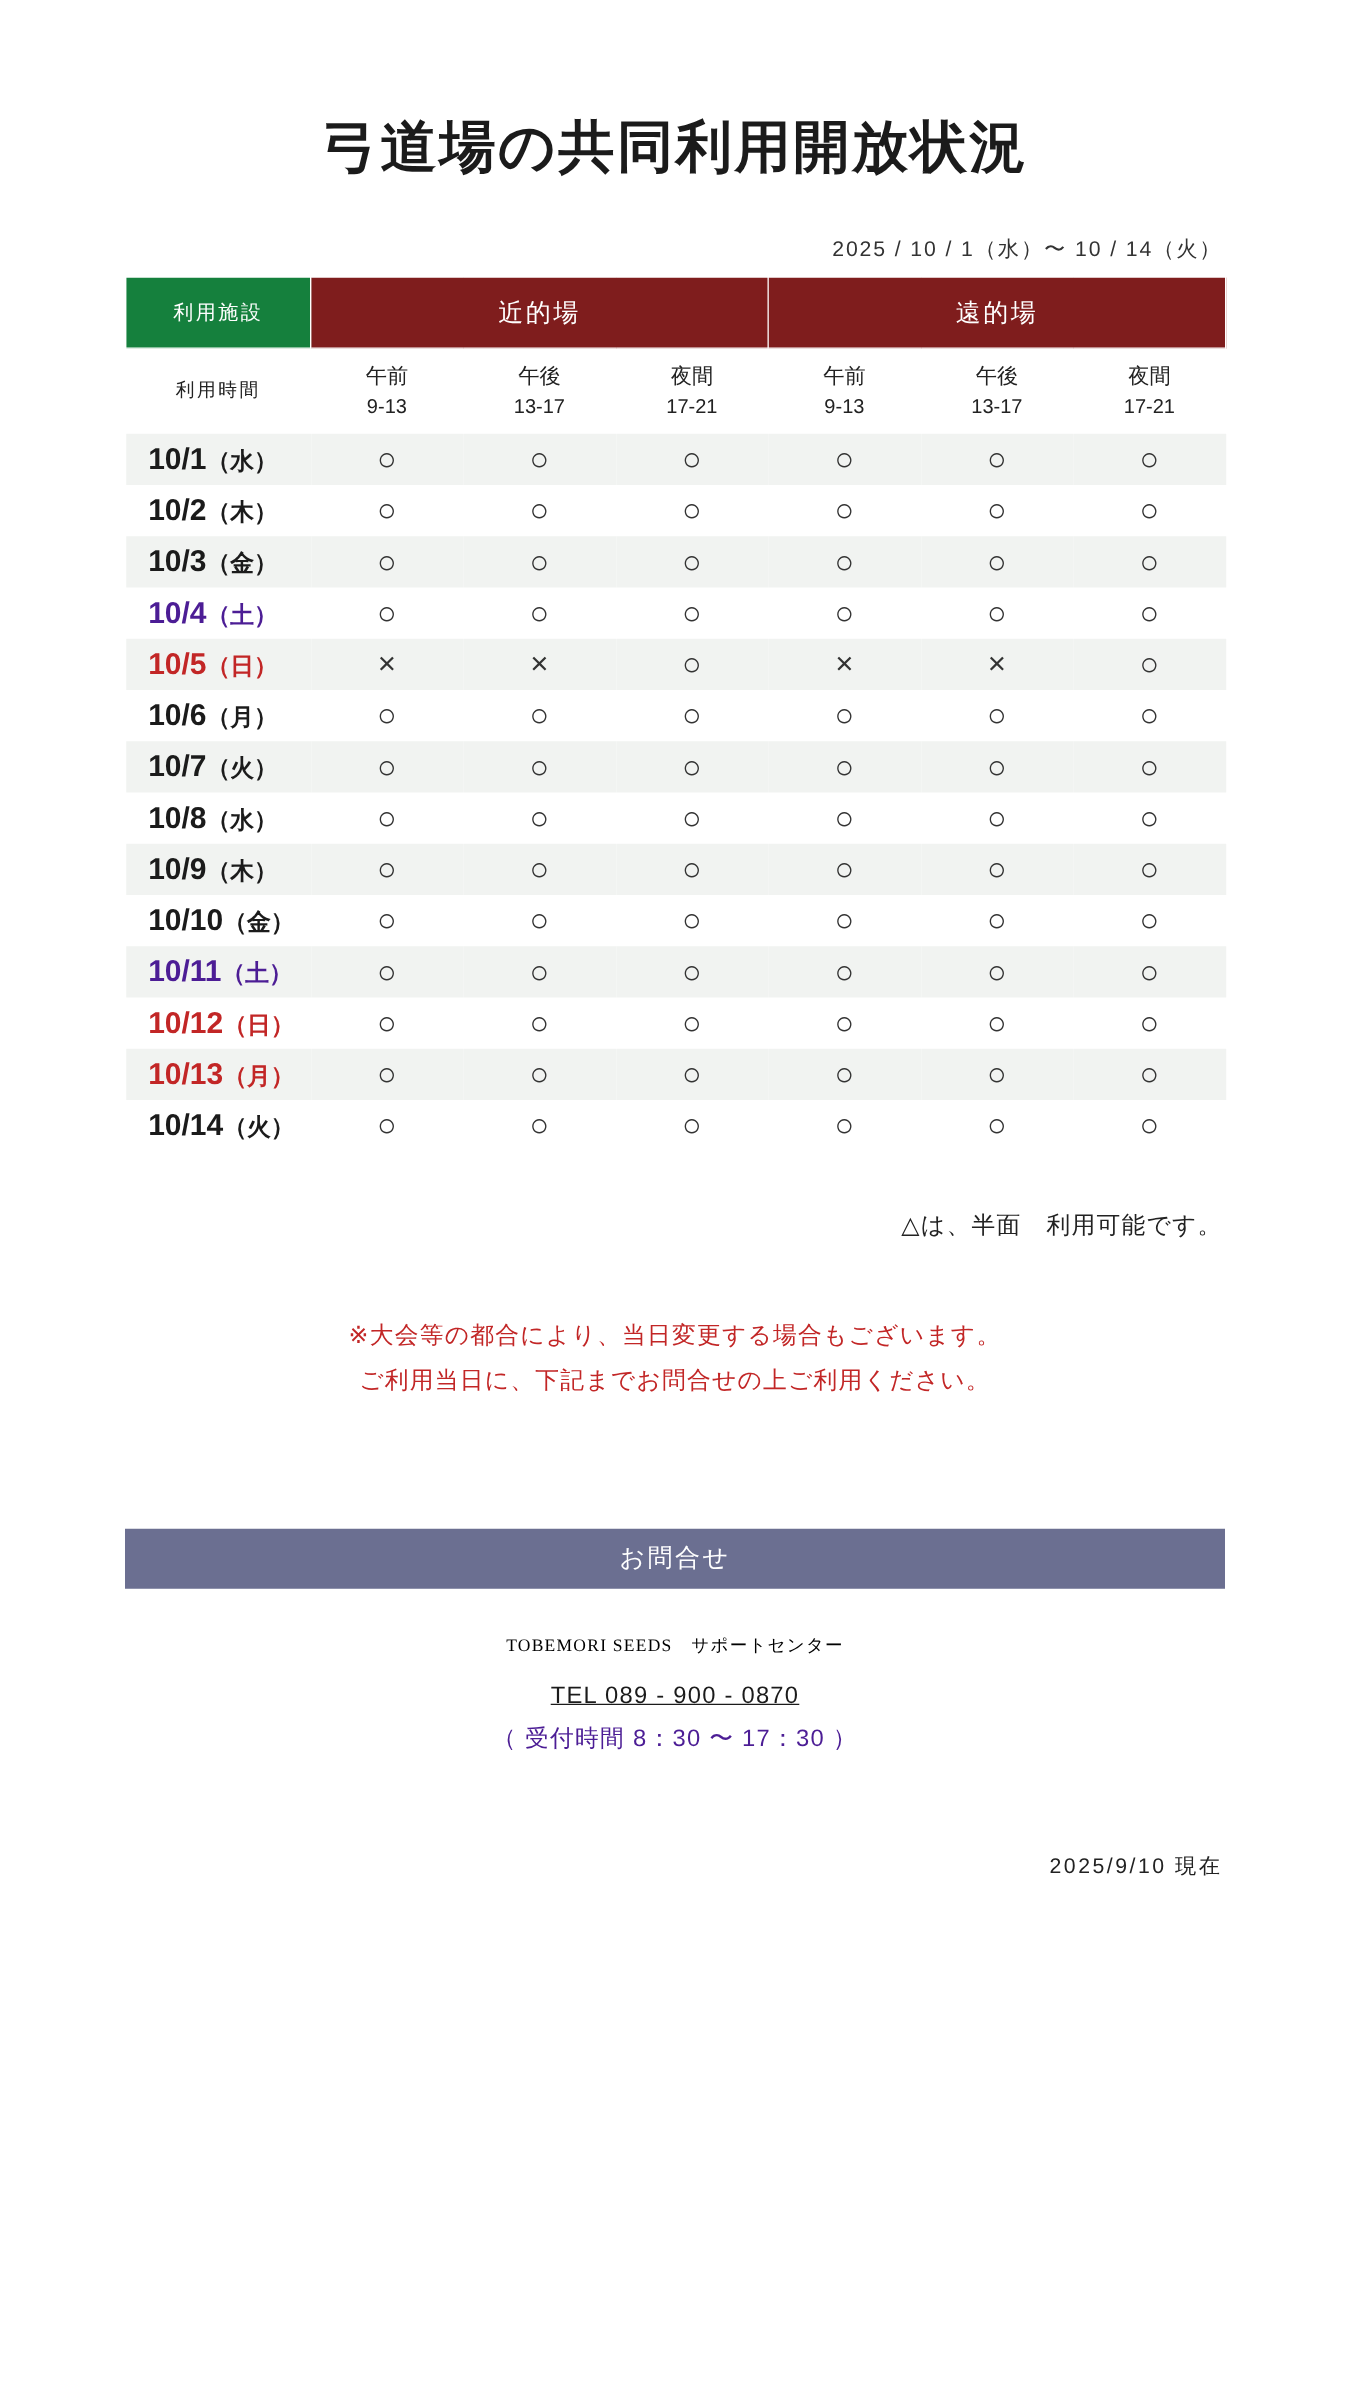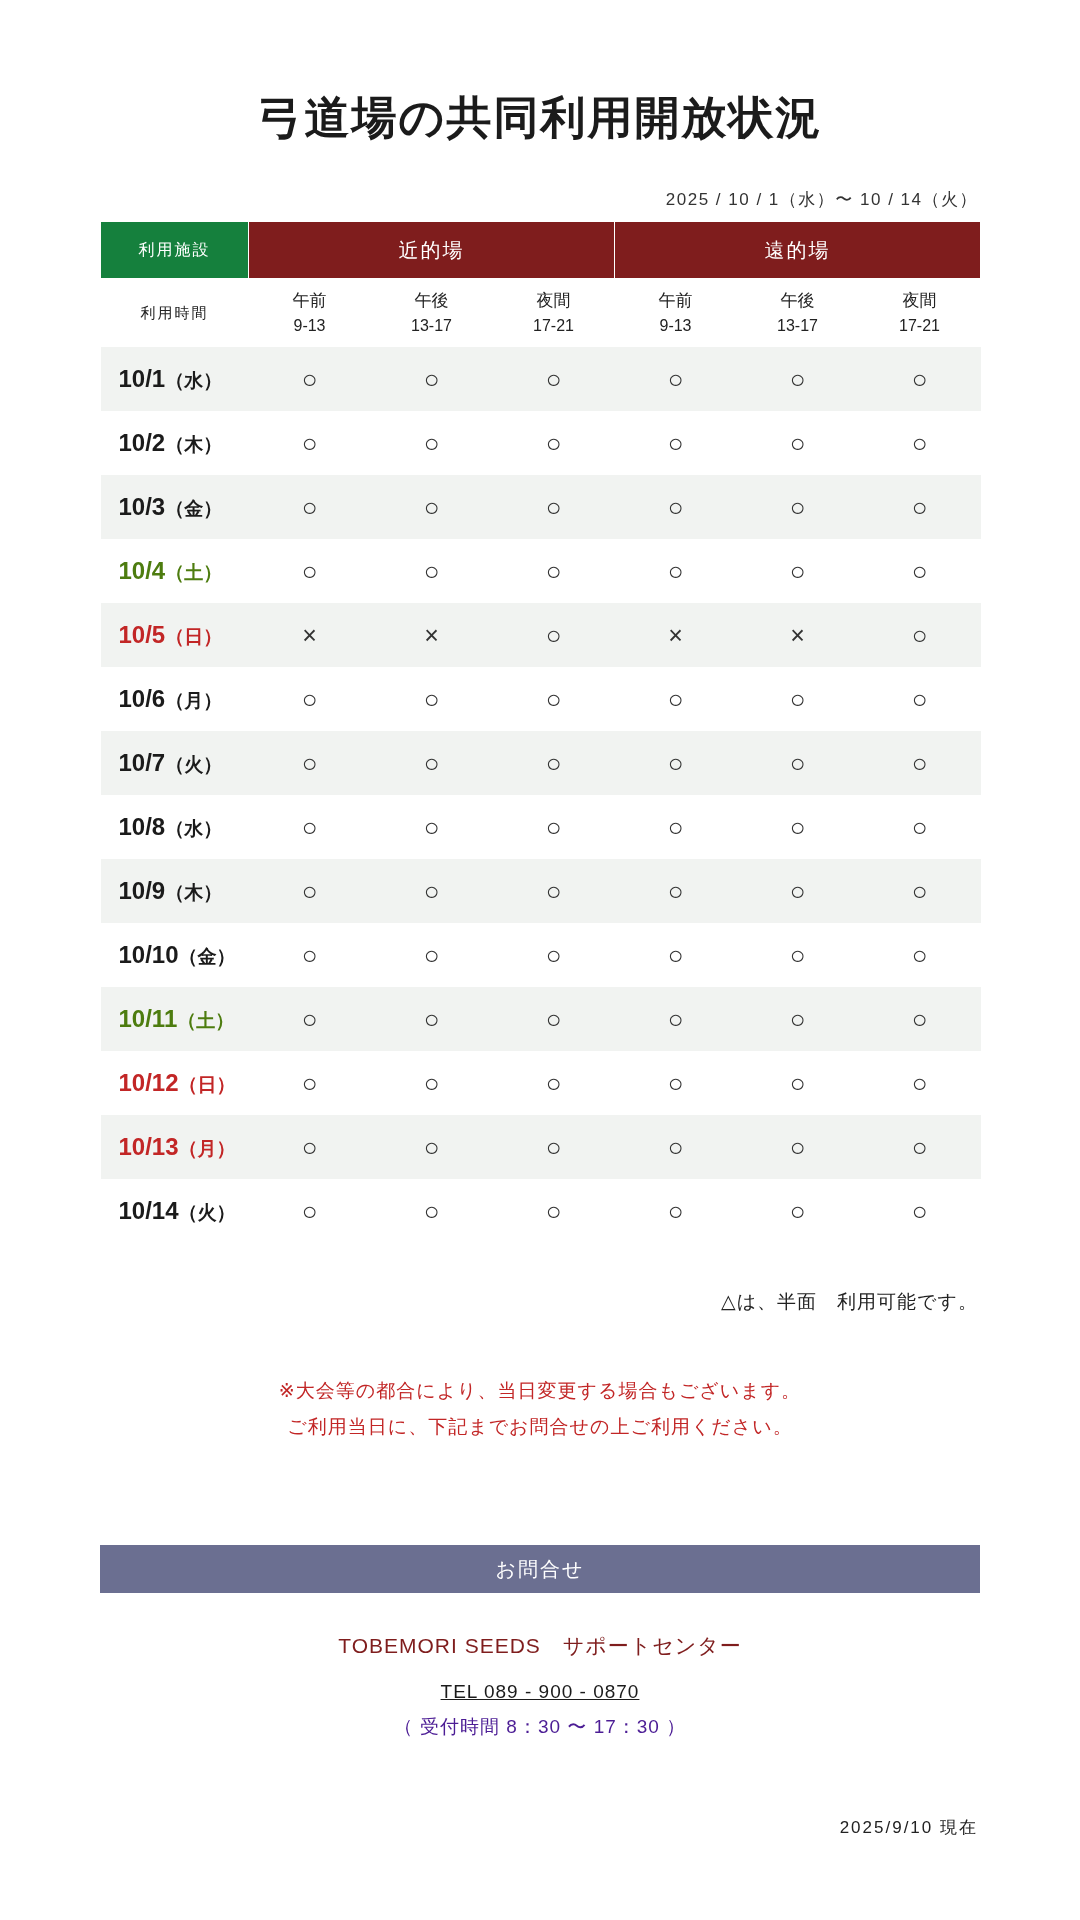--- a/index.html
+++ b/index.html
@@ -69,38 +69,38 @@
     line-height: 1.45;
     border: none;
   }
   .time-head th.time-label {
     font-size: 15px;
     letter-spacing: 2px;
   }
   .time-head .slot-name { display: block; font-size: 17px; }
   .time-head .slot-range { display: block; font-size: 16px; }
 
-  tbody tr { height: 64px; }
+  tbody tr { height: 41px; }
   tbody tr.alt td { background: #f1f3f1; }
   tbody td {
     border: none;
     text-align: center;
     vertical-align: middle;
   }
   td.date-cell {
     font-size: 24px;
     font-weight: bold;
     padding-left: 18px;
     text-align: left;
     letter-spacing: 0px;
     white-space: nowrap;
   }
   td.date-cell .wd { font-size: 19px; }
   .day-normal { color: #1b1b1b; }
-  .day-sat { color: #4d7c0f; }
+  .day-sat { color: #4c1d95; }
   .day-sun { color: #c22626; }
   .mark {
     font-size: 26px;
     color: #333333;
     line-height: 1;
   }
   .mark.x { font-size: 25px; }
   .note-half {
     text-align: right;
     font-size: 19px;
@@ -127,23 +127,24 @@
     line-height: 48px;
     width: 880px;
     margin-top: 100px;
   }
   .contact-body {
     text-align: center;
     margin-top: 34px;
     line-height: 1.85;
   }
   .contact-org {
-    font-size: 21px;
-    color: #7f1d1d;
-    letter-spacing: 1px;
+    font-size: 14px;
+    color: #000000;
+    letter-spacing: 1px;
+    font-family: Liberation Serif, serif;
   }
   .contact-tel {
     font-size: 19px;
     color: #1b1b1b;
     letter-spacing: 1px;
     margin-top: 8px;
     text-decoration: underline;
   }
   .contact-hours {
     font-size: 19px;

